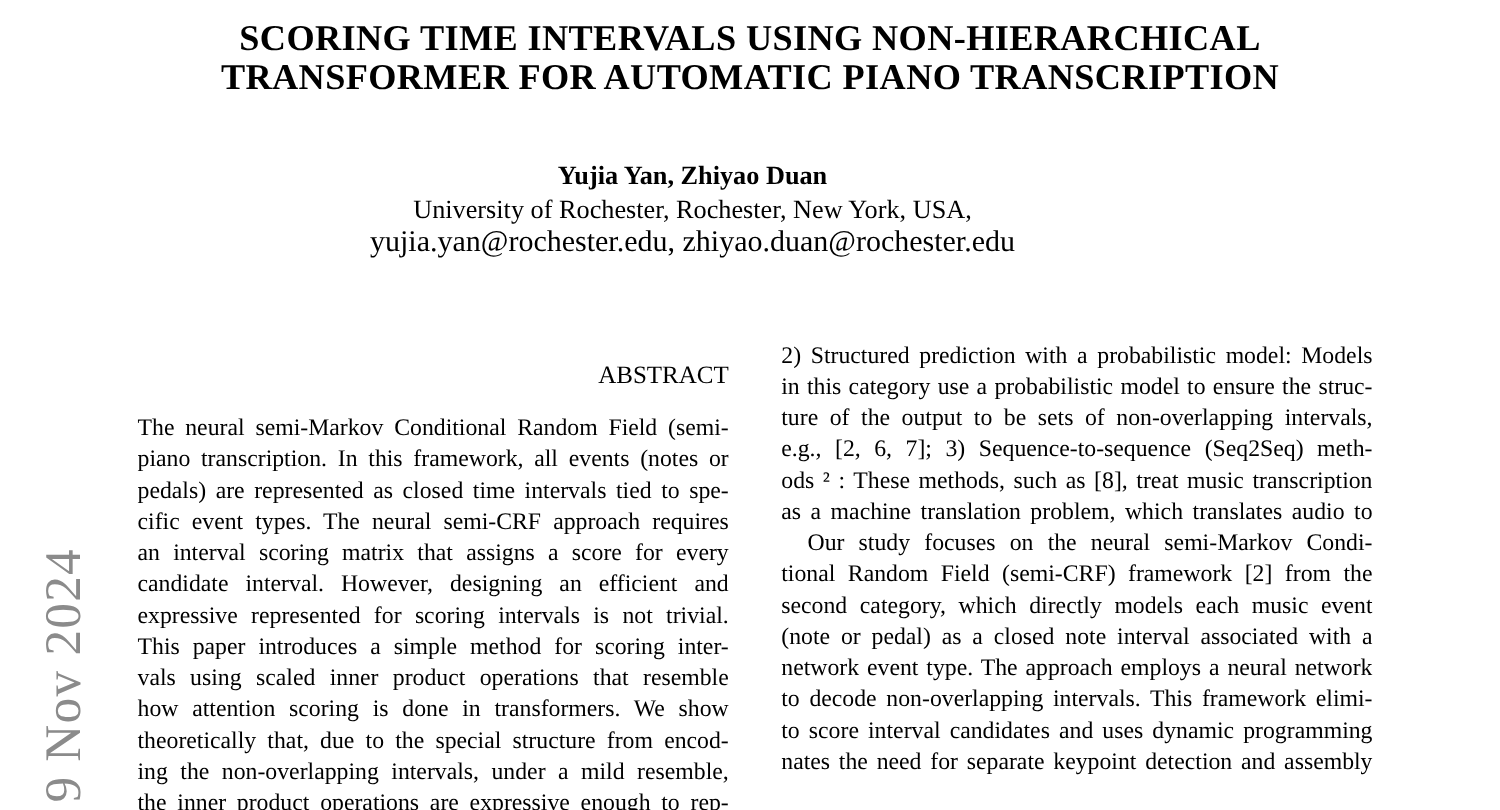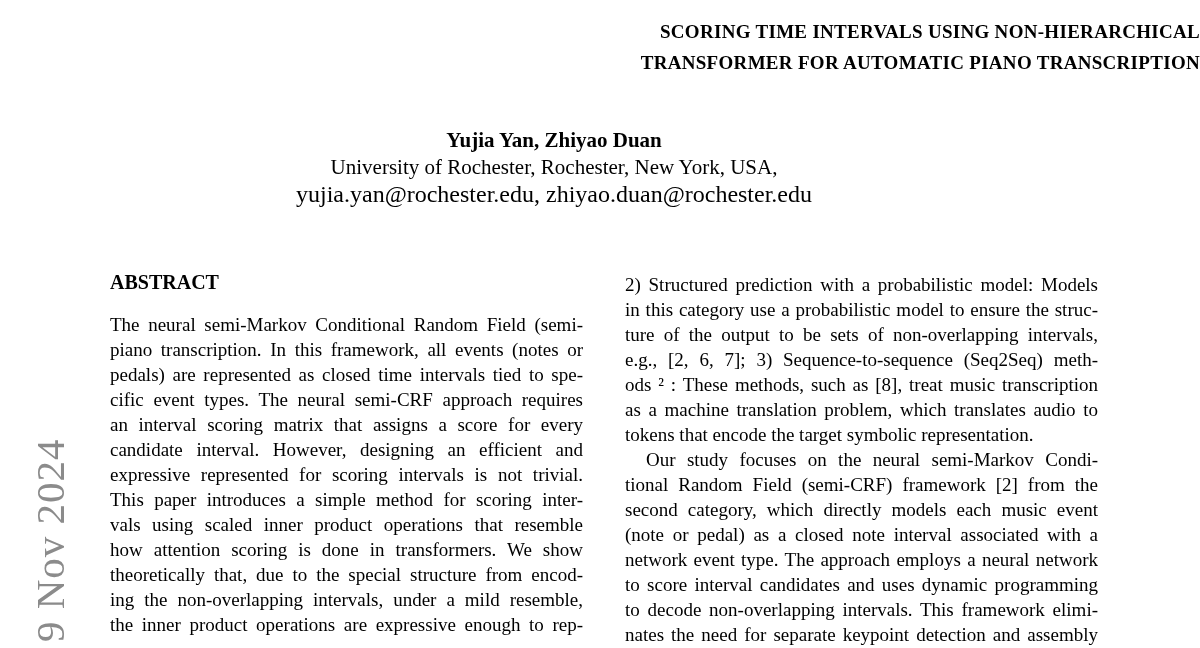--- a/index.html
+++ b/index.html
@@ -10,23 +10,23 @@
     width: 1200px;
     height: 648px;
     overflow: hidden;
     background: #ffffff;
   }
   .paper-title {
     position: absolute;
     top: 16px;
     left: 0;
     width: 1200px;
-    text-align: right;
+    text-align: center;
     font-weight: bold;
-    font-size: 19px;
+    font-size: 29px;
     line-height: 31px;
     letter-spacing: 0.3px;
   }
   .author-block {
     position: absolute;
     top: 126px;
     left: 0;
     width: 1108px;
     text-align: center;
   }
@@ -40,25 +40,25 @@
     width: 988px;
     display: flex;
     gap: 42px;
   }
   .col {
     width: 473px;
     font-size: 19px;
     line-height: 25px;
   }
   .abstract-heading {
-    text-align: left;
-    font-weight: bold;
+    text-align: right;
+    font-weight: normal;
     font-size: 20px;
     line-height: 21px;
-    margin-top: 0;
+    margin-top: 18px;
     margin-bottom: 19px;
   }
   .line {
     height: 25px;
     overflow: hidden;
     text-align: justify;
     text-align-last: justify;
   }
   .line.endline {
     text-align: left;
@@ -117,26 +117,25 @@
       <div class="line">the inner product operations are expressive enough to rep-</div>
     </div>
 
     <div class="col">
       <div class="line">2) Structured prediction with a probabilistic model: Models</div>
       <div class="line">in this category use a probabilistic model to ensure the struc-</div>
       <div class="line">ture of the output to be sets of non-overlapping intervals,</div>
       <div class="line">e.g., [2, 6, 7]; 3) Sequence-to-sequence (Seq2Seq) meth-</div>
       <div class="line">ods ² : These methods, such as [8], treat music transcription</div>
       <div class="line">as a machine translation problem, which translates audio to</div>
-      <div class="line endline">tokens that encode the target symbolic representation.</div>
       <div class="line indent">Our study focuses on the neural semi-Markov Condi-</div>
       <div class="line">tional Random Field (semi-CRF) framework [2] from the</div>
       <div class="line">second category, which directly models each music event</div>
       <div class="line">(note or pedal) as a closed note interval associated with a</div>
       <div class="line">network event type. The approach employs a neural network</div>
+      <div class="line">to decode non-overlapping intervals. This framework elimi-</div>
       <div class="line">to score interval candidates and uses dynamic programming</div>
-      <div class="line">to decode non-overlapping intervals. This framework elimi-</div>
       <div class="line">nates the need for separate keypoint detection and assembly</div>
     </div>
 
   </div>
 
 </div>
 
 </body></html>

